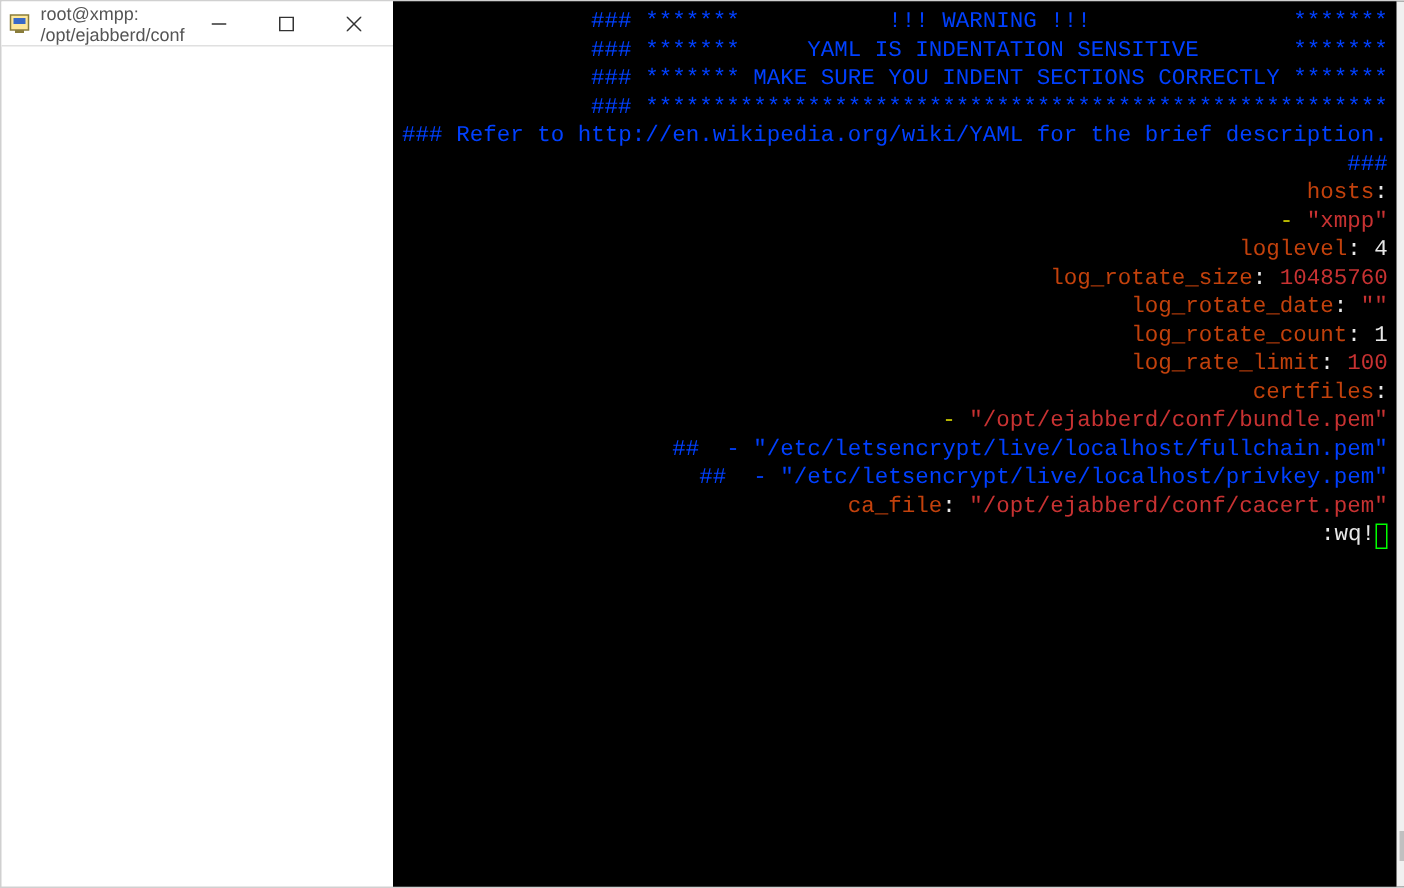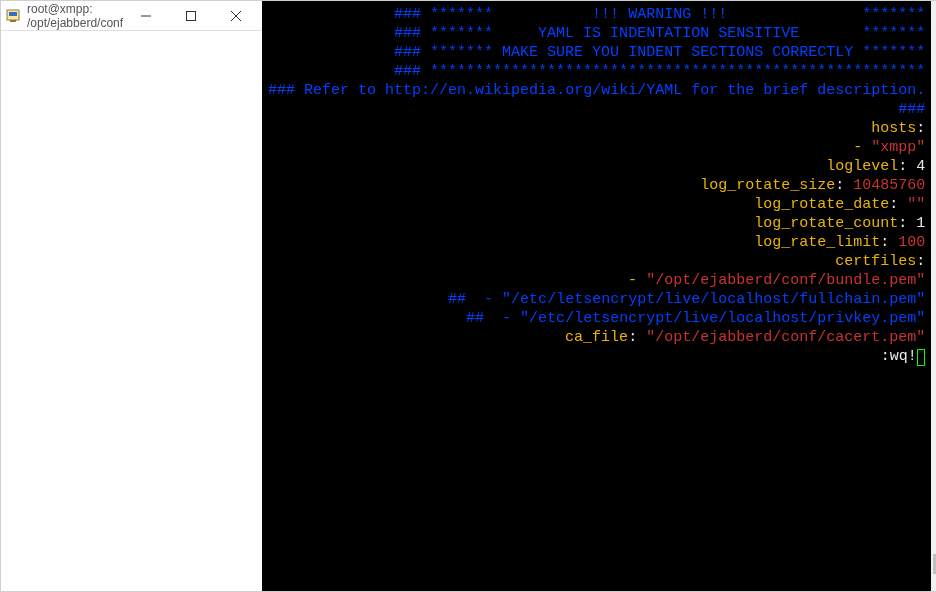--- a/index.html
+++ b/index.html
@@ -101,21 +101,21 @@
     .scroll-thumb {
       position: absolute;
       left: 2px;
       right: 2px;
       bottom: 0;
       height: 20px;
       background: #c0c0c0;
       cursor: pointer;
     }
     .c-blue { color: #0040ff; }
-    .c-cyan { color: #eab308; margin-top: 28px; }
+    .c-cyan { color: #c2410c; margin-top: 28px; }
     .c-white { color: #e8e8e8; }
     .c-yellow { color: #c8c800; }
     .c-red { color: #c83232; }
     .cursor-block {
       display: inline-block;
       width: 8.5px;
       height: 17px;
       border: 1px solid #00ff00;
       vertical-align: bottom;
       box-sizing: border-box;

